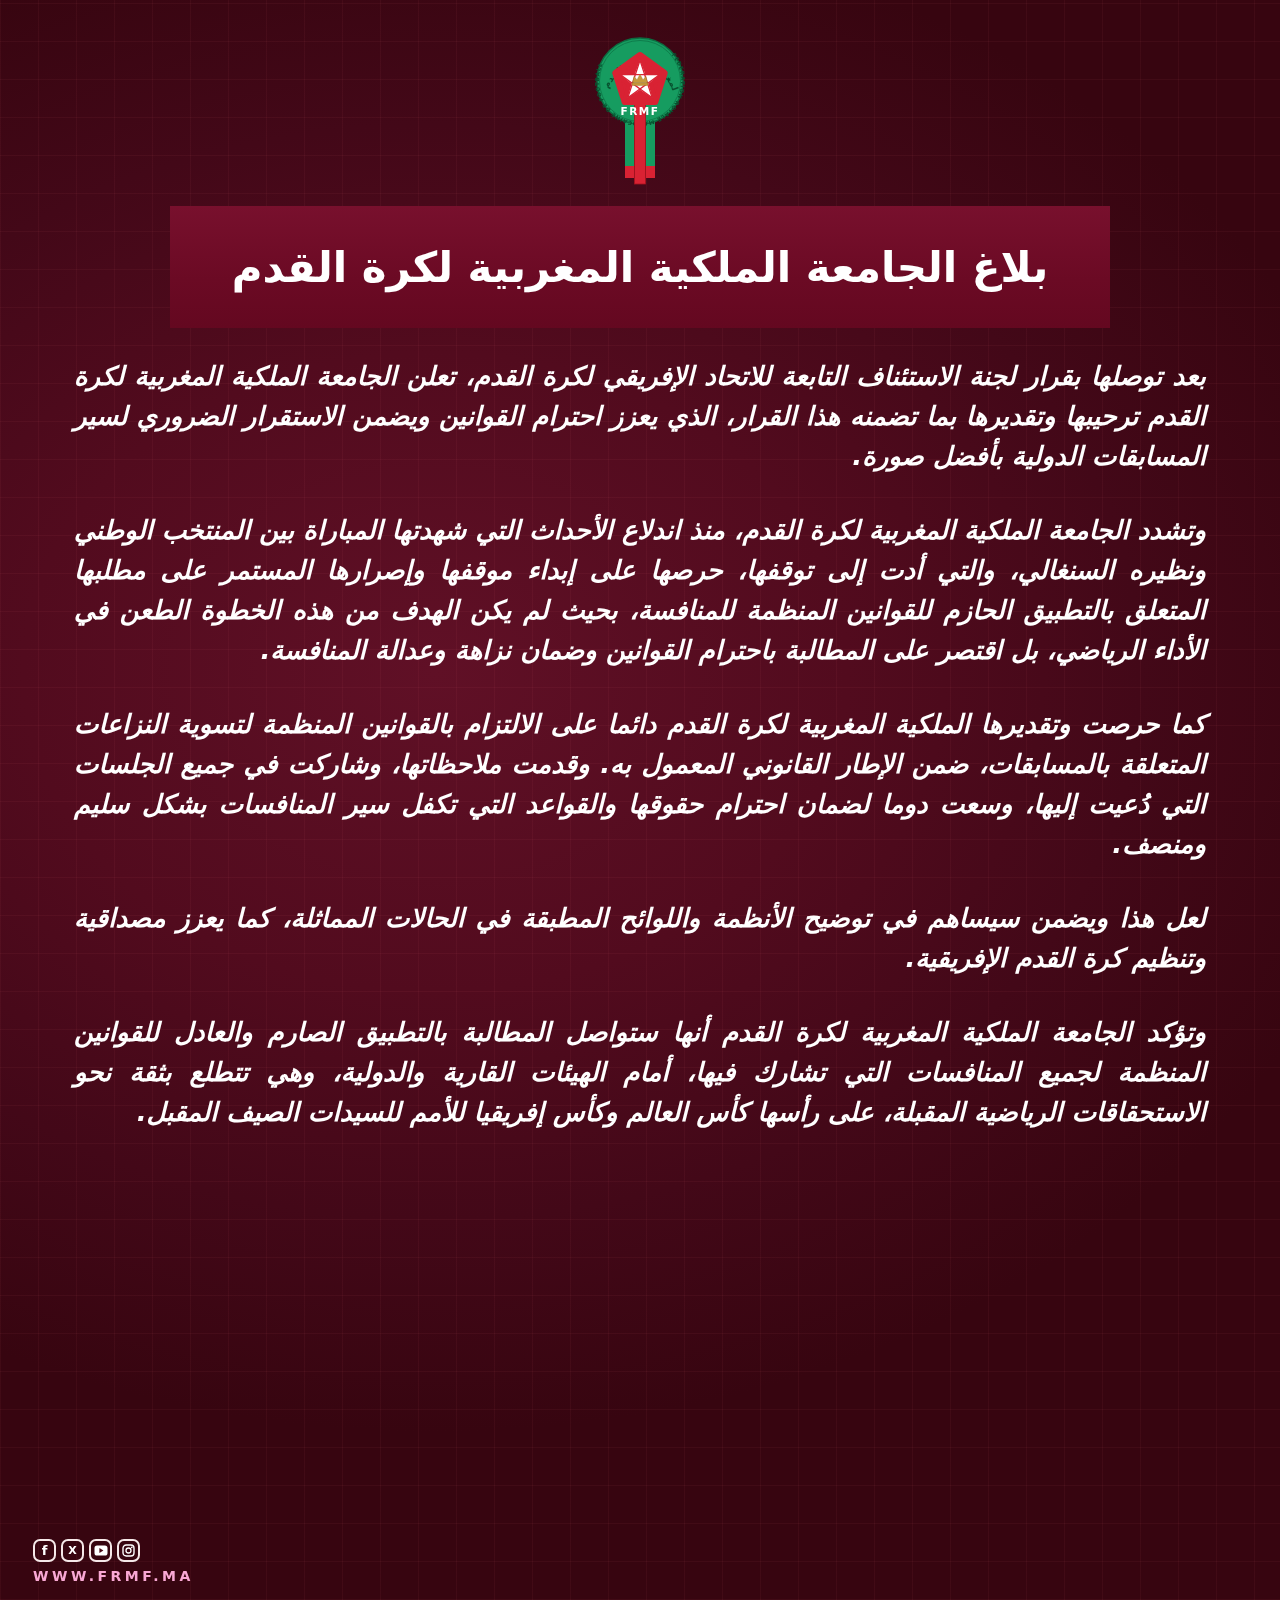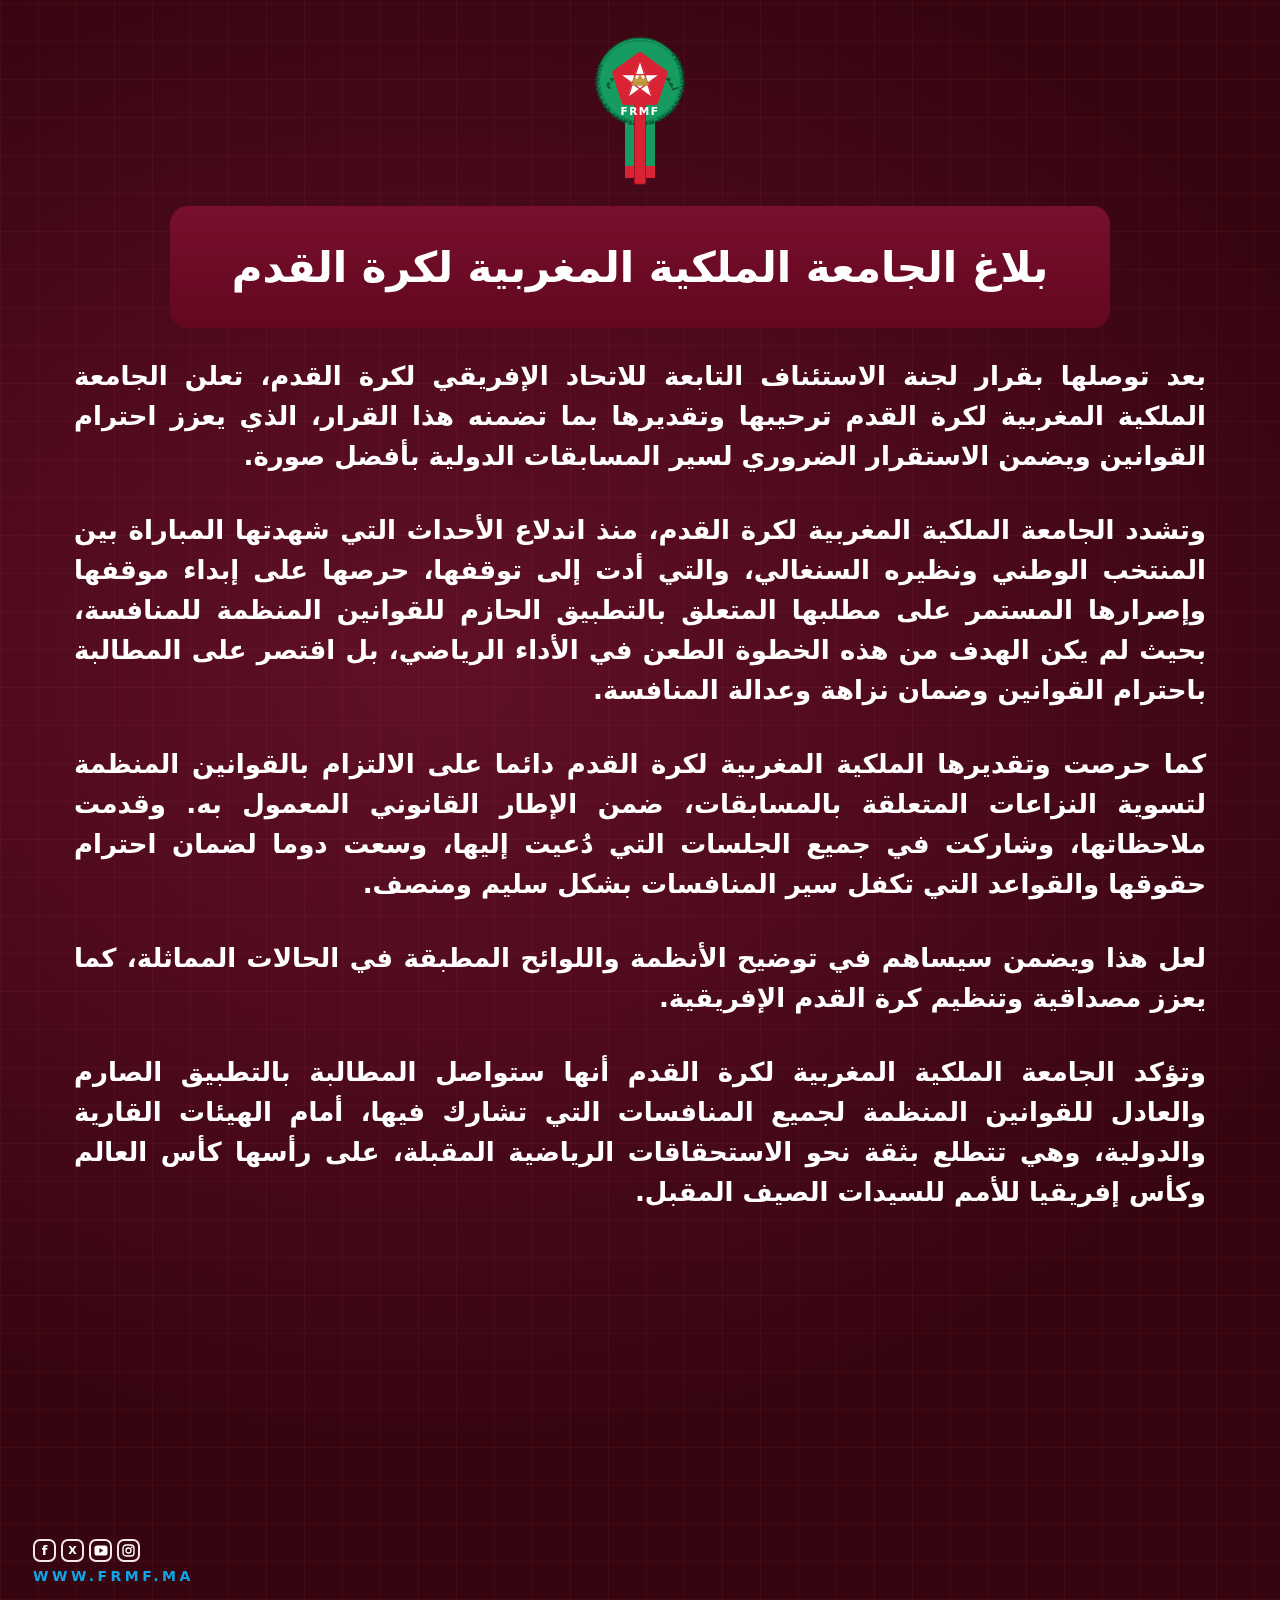--- a/index.html
+++ b/index.html
@@ -9,44 +9,45 @@
     background-color:#4a0a1c;
     background-image:
       repeating-linear-gradient(0deg, rgba(255,120,130,0.05) 0 1px, transparent 1px 38px),
       repeating-linear-gradient(90deg, rgba(255,120,130,0.05) 0 1px, transparent 1px 38px),
       radial-gradient(ellipse 980px 760px at 34% 42%, #601026 0%, #520b1e 42%, #430818 72%, #370510 100%);
   }
   .logo-wrap{padding-top:36px;display:flex;justify-content:center;}
   .banner{
     width:940px;height:122px;margin:14px auto 0;
     background:linear-gradient(180deg,#78102d 0%,#6b0a24 60%,#640820 100%);
-    display:flex;align-items:center;justify-content:center;border-radius:18px;
+    display:flex;align-items:center;justify-content:center;
   }
   .banner h1{
     margin:0;color:#ffffff;font-size:42px;font-weight:700;
     direction:rtl;text-align:center;letter-spacing:0;
     font-family:"DejaVu Sans",sans-serif;
   }
   .content{width:1132px;margin:28px auto 0;}
   .content p{
     margin:0 0 34px 0;color:#ffffff;
     font-size:26px;line-height:40px;font-weight:700;
     direction:rtl;text-align:justify;
     font-family:"DejaVu Sans",sans-serif;
+    font-style:italic;
   }
   .footer{position:absolute;left:33px;bottom:16px;}
   .social-row{display:flex;gap:5px;}
   .social-box{
     width:23px;height:23px;border:2px solid rgba(255,244,244,0.95);
     border-radius:7px;display:flex;align-items:center;justify-content:center;
     color:#fff;box-sizing:border-box;cursor:pointer;
   }
   .social-box .glyph{font-size:13px;font-weight:700;line-height:1;color:#fff;}
   .website{
-    margin-top:6px;color:#0ea5e9;font-size:14px;font-weight:700;
+    margin-top:6px;color:#f9a8d4;font-size:14px;font-weight:700;
     letter-spacing:3.5px;font-family:"DejaVu Sans",sans-serif;
   }
 </style>
 </head>
 <body>
 
 <div class="logo-wrap">
   <svg width="124" height="156" viewBox="0 0 124 156" aria-hidden="true">
 
     <rect x="47" y="78" width="9" height="52" fill="#169c60"></rect>

